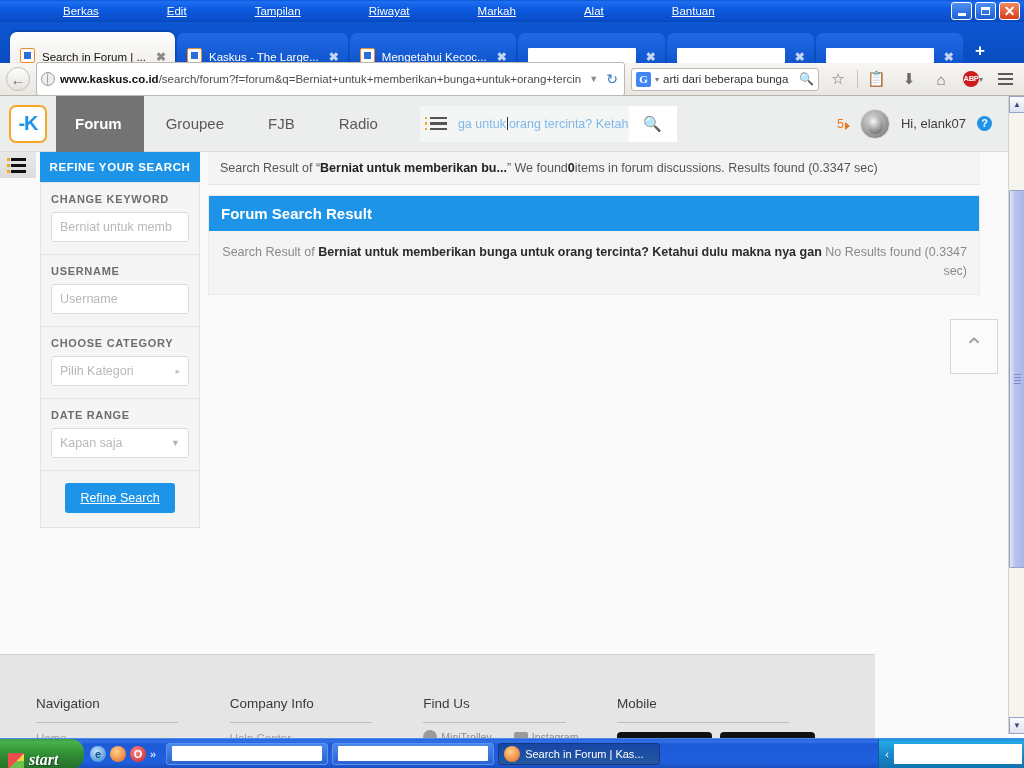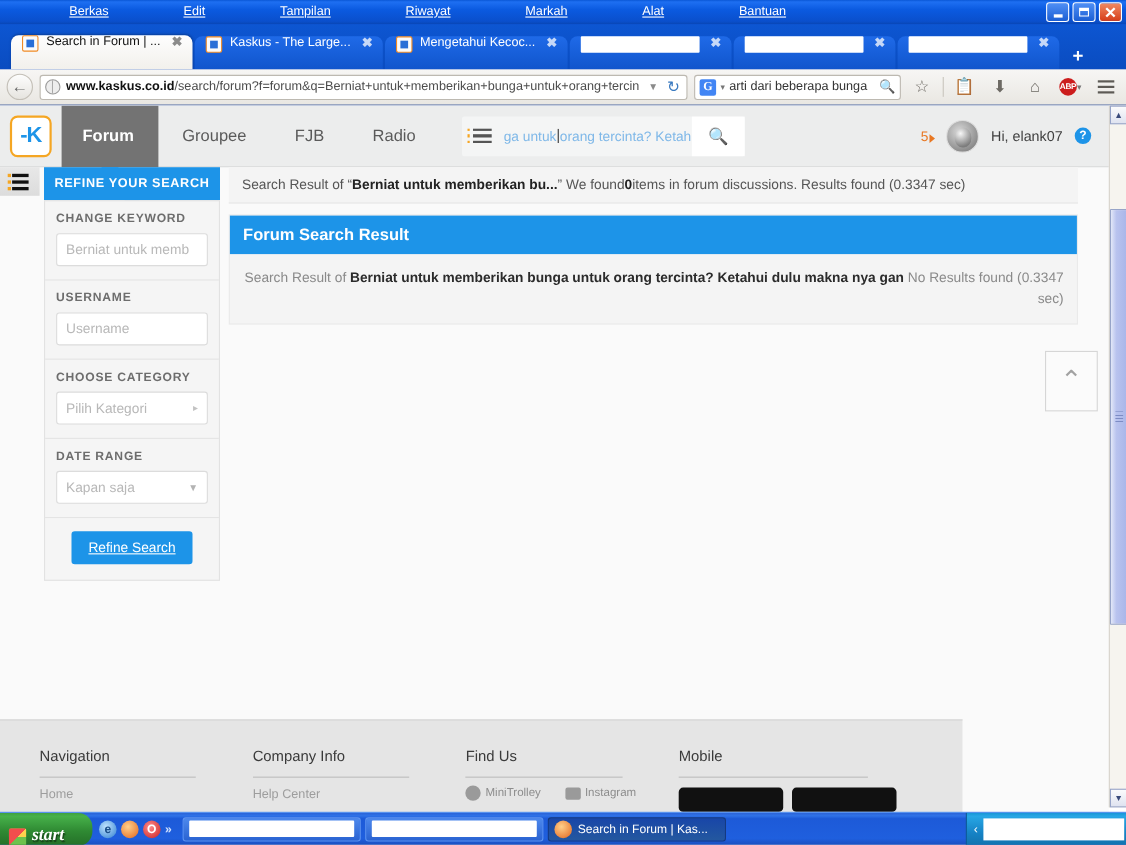--- a/index.html
+++ b/index.html
@@ -40,21 +40,21 @@
   .glyph-max { width: 9px; height: 8px; border: 1.5px solid #fff; border-top-width: 3px; }
   .glyph-x { font-size: 14px; line-height: 14px; font-weight: bold; }
 
   
   .tabstrip {
     position: absolute; left: 0; top: 22px; width: 1024px; height: 41px;
     background: linear-gradient(to bottom,#0d56d2,#0a4cc0);
     display: flex; align-items: flex-end; padding-left: 10px;
   }
   .tab {
-    position: relative; height: 30px; display: flex; align-items: flex-start;
+    position: relative; height: 30px; display: flex; align-items: flex-end;
     padding: 0 6px 0 10px; gap: 7px;
     border-radius: 7px 7px 0 0; margin-right: 2px;
     background: linear-gradient(to bottom,#1f6ae8,#1055cc);
     color: #fff;
     margin-top: 12px;
   }
   .tab.active {
     background: linear-gradient(to bottom,#fefefe,#f2f0ec);
     color: #111; height: 31px;
     box-shadow: 0 -1px 2px rgba(0,0,0,.25);
@@ -92,21 +92,21 @@
     border-bottom: 1px solid #b9b5ad;
     display: flex; align-items: center; padding: 0 6px; gap: 6px;
   }
   .backbtn {
     width: 24px; height: 24px; border-radius: 50%;
     border: 1px solid #c3bfb7; background: linear-gradient(to bottom,#fdfdfd,#e6e4df);
     display: flex; align-items: center; justify-content: center;
     color: #6a6a6a; font-size: 15px; line-height: 15px;
   }
   .urlbox {
-    flex: 1 1 auto; height: 23px; background: #fff;
+    flex: 1 1 auto; height: 34px; background: #fff;
     border: 1px solid #bdb9b1; border-radius: 3px;
     display: flex; align-items: center; padding: 0 4px; gap: 5px;
     min-width: 0;
   }
   .globe {
     width: 14px; height: 14px; border-radius: 50%;
     border: 1.5px solid #9b9b9b; flex: 0 0 14px; position: relative;
     background: #ededed;
   }
   .globe::before {
@@ -311,21 +311,21 @@
     position: absolute; right: 10px; top: 167px; width: 48px; height: 55px;
     background: #fbfbfb; border: 1px solid #d6d6d6;
     display: flex; align-items: center; justify-content: center;
     color: #a2a2a2; font-size: 24px;
   }
 
   
   .site-footer {
     position: absolute; left: 0; top: 558px; width: 875px; height: 96px;
     background: #e5e5e5; border-top: 1px solid #d4d4d4;
-    display: flex; padding: 25px 30px 0 36px; gap: 0;
+    display: flex; padding: 41px 30px 0 36px; gap: 0;
   }
   .fcol { flex: 1 1 0; padding-right: 30px; }
   .fcol h4 { font-size: 13.5px; color: #3a3a3a; font-weight: normal; }
   .fcol .rule { height: 1px; background: #bdbdbd; margin-top: 11px; width: 87%; }
   .fcol .stub {
     margin-top: 9px; font-size: 11.5px; color: #9d9d9d;
     white-space: nowrap; overflow: hidden;
   }
   .mobile-badges { display: flex; gap: 8px; margin-top: 9px; }
   .badge-blk { width: 95px; height: 22px; background: #111; border-radius: 4px; }

